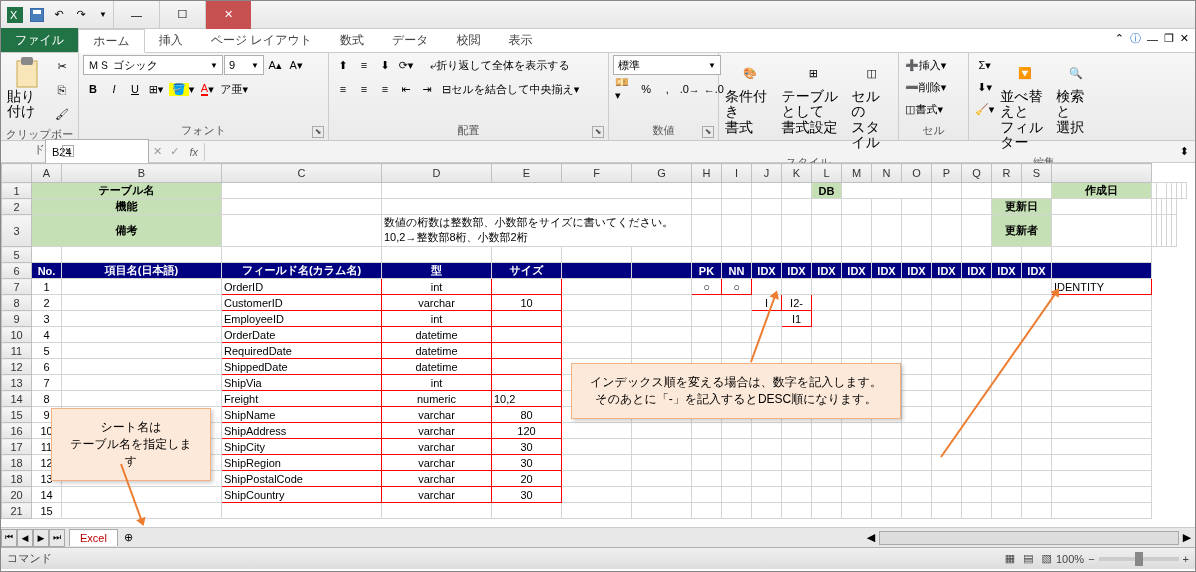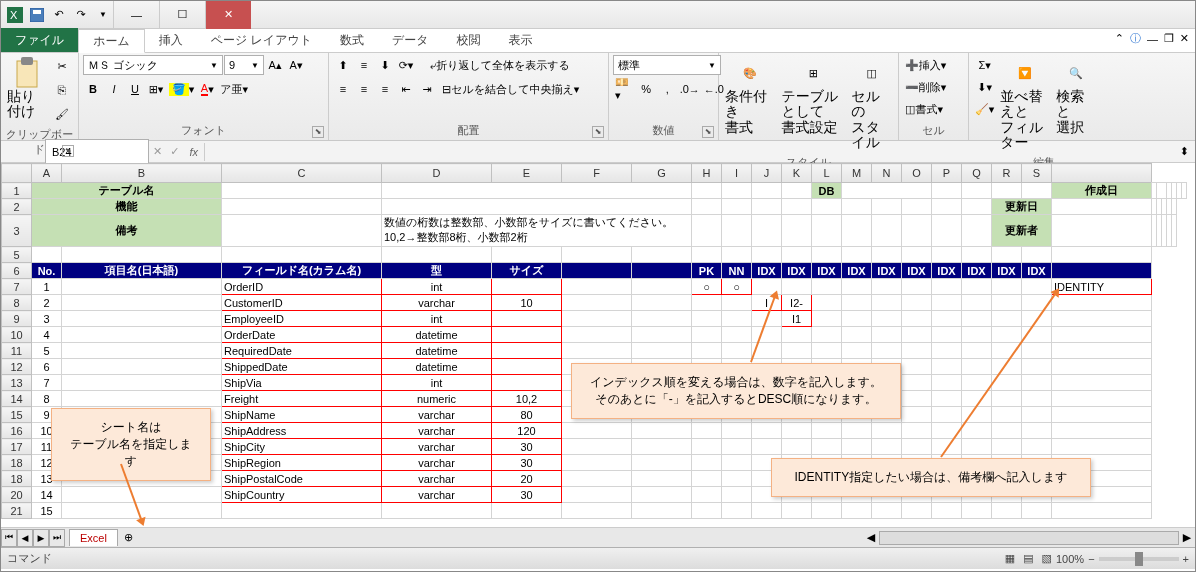--- a/index.html
+++ b/index.html
@@ -585,21 +585,21 @@
             <td class="cell"></td>
             <td class="cell"></td>
             <td class="cell"></td>
           </tr>
           <tr style="height:16px">
             <td class="rowhdr">14</td>
             <td class="cell" style="text-align:center">8</td>
             <td class="cell"></td>
             <td class="cell redbox">Freight</td>
             <td class="cell redbox" style="text-align:center">numeric</td>
-            <td class="cell redbox" style="text-align:center">10,2</td>
+            <td class="cell redbox" style="">10,2</td>
             <td class="cell"></td>
             <td class="cell"></td>
             <td class="cell"></td>
             <td class="cell"></td>
             <td class="cell"></td>
             <td class="cell"></td>
             <td class="cell"></td>
             <td class="cell"></td>
             <td class="cell"></td>
             <td class="cell"></td>
@@ -775,21 +775,20 @@
     </div>
 
   <div class="callout" style="left:50px;top:245px;width:160px;white-space:pre-line">シート名は
 テーブル名を指定します</div>
   <div class="arrow-line" style="left:120px;top:300px;width:60px;transform:rotate(70deg)"></div>
 
   <div class="callout" style="left:570px;top:200px;width:330px;white-space:pre-line">インデックス順を変える場合は、数字を記入します。
 そのあとに「-」を記入するとDESC順になります。</div>
   <div class="arrow-line" style="left:750px;top:198px;width:70px;transform:rotate(-70deg)"></div>
 
-  <div class="callout" style="left:770px;top:295px;width:320px">IDENTITY指定したい場合は、備考欄へ記入します</div>
   <div class="arrow-line" style="left:940px;top:293px;width:200px;transform:rotate(-55deg)"></div>
 </div>
 
 <div class="tabbar">
   <div class="nav">
     <div>⏮</div>
     <div>◀</div>
     <div>▶</div>
     <div>⏭</div>
   </div>

